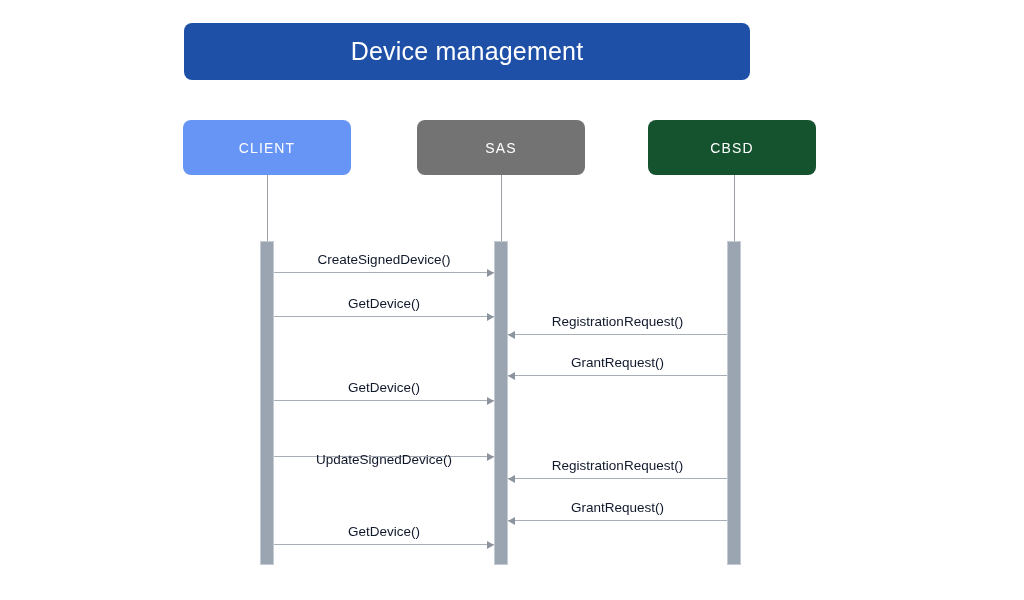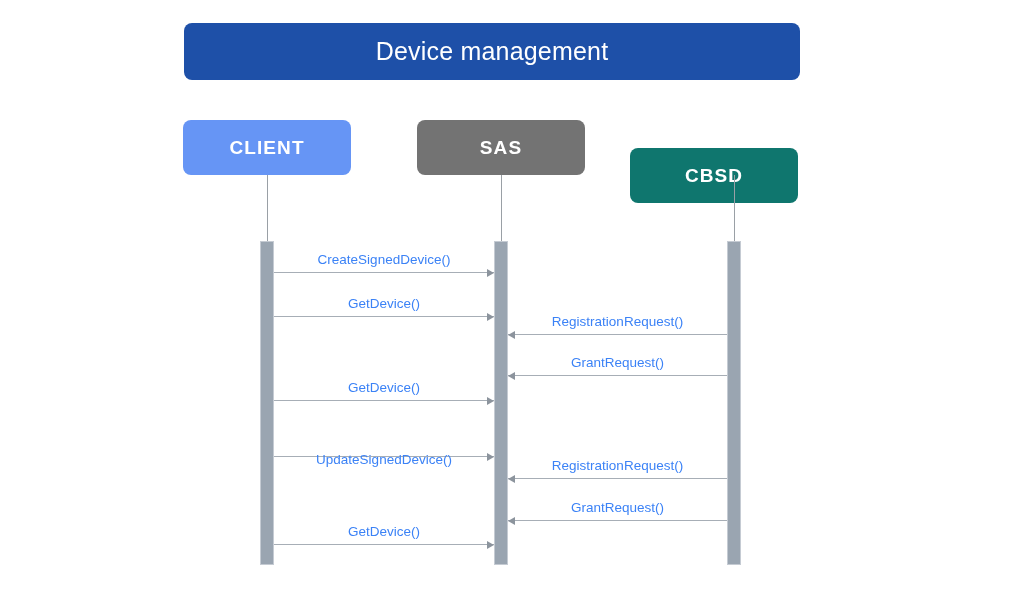--- a/index.html
+++ b/index.html
@@ -18,21 +18,21 @@
   #diagram-root {
     position: absolute;
     inset: 0;
   }
 
   
   .title-banner {
     position: absolute;
     left: 184px;
     top: 23px;
-    width: 616px;
+    width: 566px;
     height: 57px;
     border-radius: 8px;
     display: flex;
     align-items: center;
     justify-content: center;
     box-sizing: border-box;
   }
   .title-banner .title-text {
     color: #ffffff;
     font-size: 25px;
@@ -48,22 +48,22 @@
     width: 168px;
     height: 55px;
     border-radius: 8px;
     display: flex;
     align-items: center;
     justify-content: center;
     box-sizing: border-box;
   }
   .participant .participant-label {
     color: #ffffff;
-    font-size: 19px;
-    font-weight: 700;
+    font-size: 14px;
+    font-weight: 400;
     letter-spacing: 1.1px;
     line-height: 1;
   }
 
   
   .lifeline {
     position: absolute;
     width: 1px;
     background: #9aa0a6;
   }
@@ -91,21 +91,21 @@
     border-bottom: 4px solid transparent;
   }
   .arrow-head.right {
     border-left: 7px solid #8c949d;
   }
   .arrow-head.left {
     border-right: 7px solid #8c949d;
   }
   .message-label {
     position: absolute;
-    color: #3b82f6;
+    color: #0f172a;
     font-size: 13.5px;
     line-height: 1;
     white-space: nowrap;
     text-align: center;
     transform: translateX(-50%);
   }
 </style>
 </head>
 <body style="background: rgb(255, 255, 255);">
 
@@ -119,21 +119,21 @@
       <div class="participant" style="left: 183px; background: rgb(102, 149, 245);">
         <span class="participant-label">CLIENT</span>
       </div>
       <div class="lifeline" style="left: 267px; top: 175px; height: 66px;"></div>
       <div class="activation" style="left: 260px; top: 241px; height: 324px; background: rgb(154, 165, 177);"></div>
       <div class="participant" style="left: 417px; background: #737373;">
         <span class="participant-label">SAS</span>
       </div>
       <div class="lifeline" style="left: 501px; top: 175px; height: 66px;"></div>
       <div class="activation" style="left: 494px; top: 241px; height: 324px; background: rgb(154, 165, 177);"></div>
-      <div class="participant" style="left: 630px; background: #0f766e; margin-top: 28px;">
+      <div class="participant" style="left: 648px; background: #14532d;">
         <span class="participant-label">CBSD</span>
       </div>
       <div class="lifeline" style="left: 734px; top: 175px; height: 66px;"></div>
       <div class="activation" style="left: 727px; top: 241px; height: 324px; background: rgb(154, 165, 177);"></div>
     </div>
 
   <div id="messages-layer">
       <div class="message" style="left: 274px; top: 272px; width: 220px;"></div>
       <div class="arrow-head right" style="top: 268.5px; left: 487px;"></div>
       <div class="message-label" style="left: 384px; top: 253px;">CreateSignedDevice()</div>

